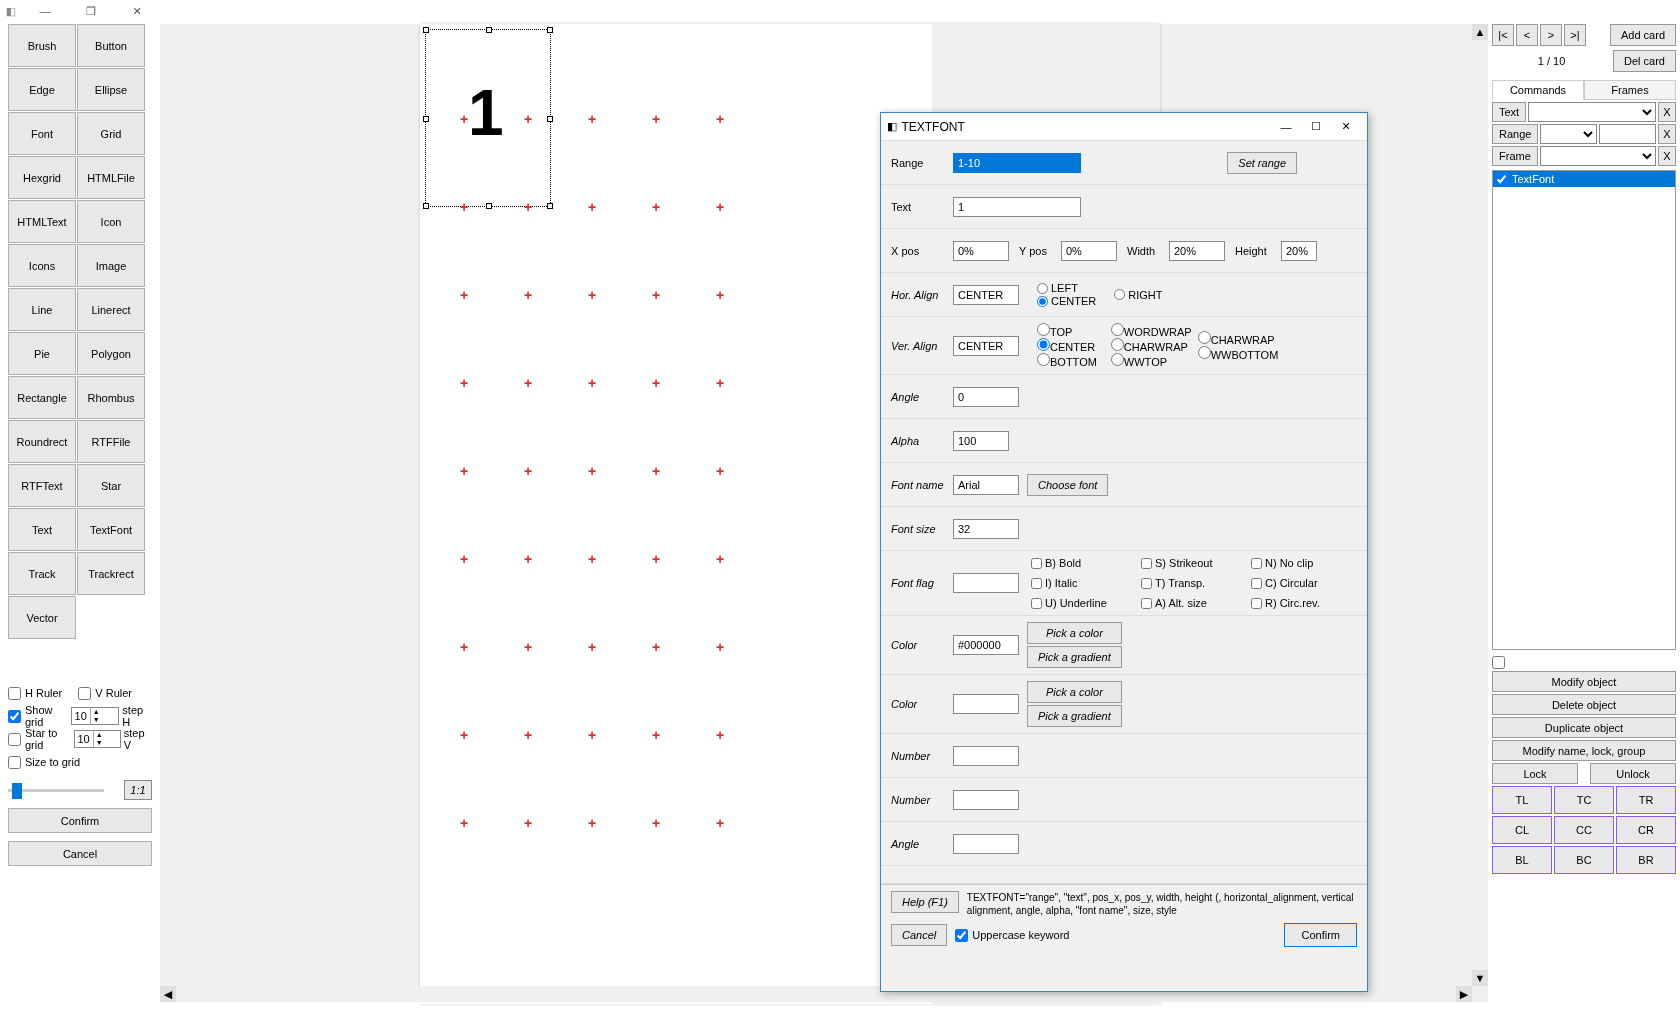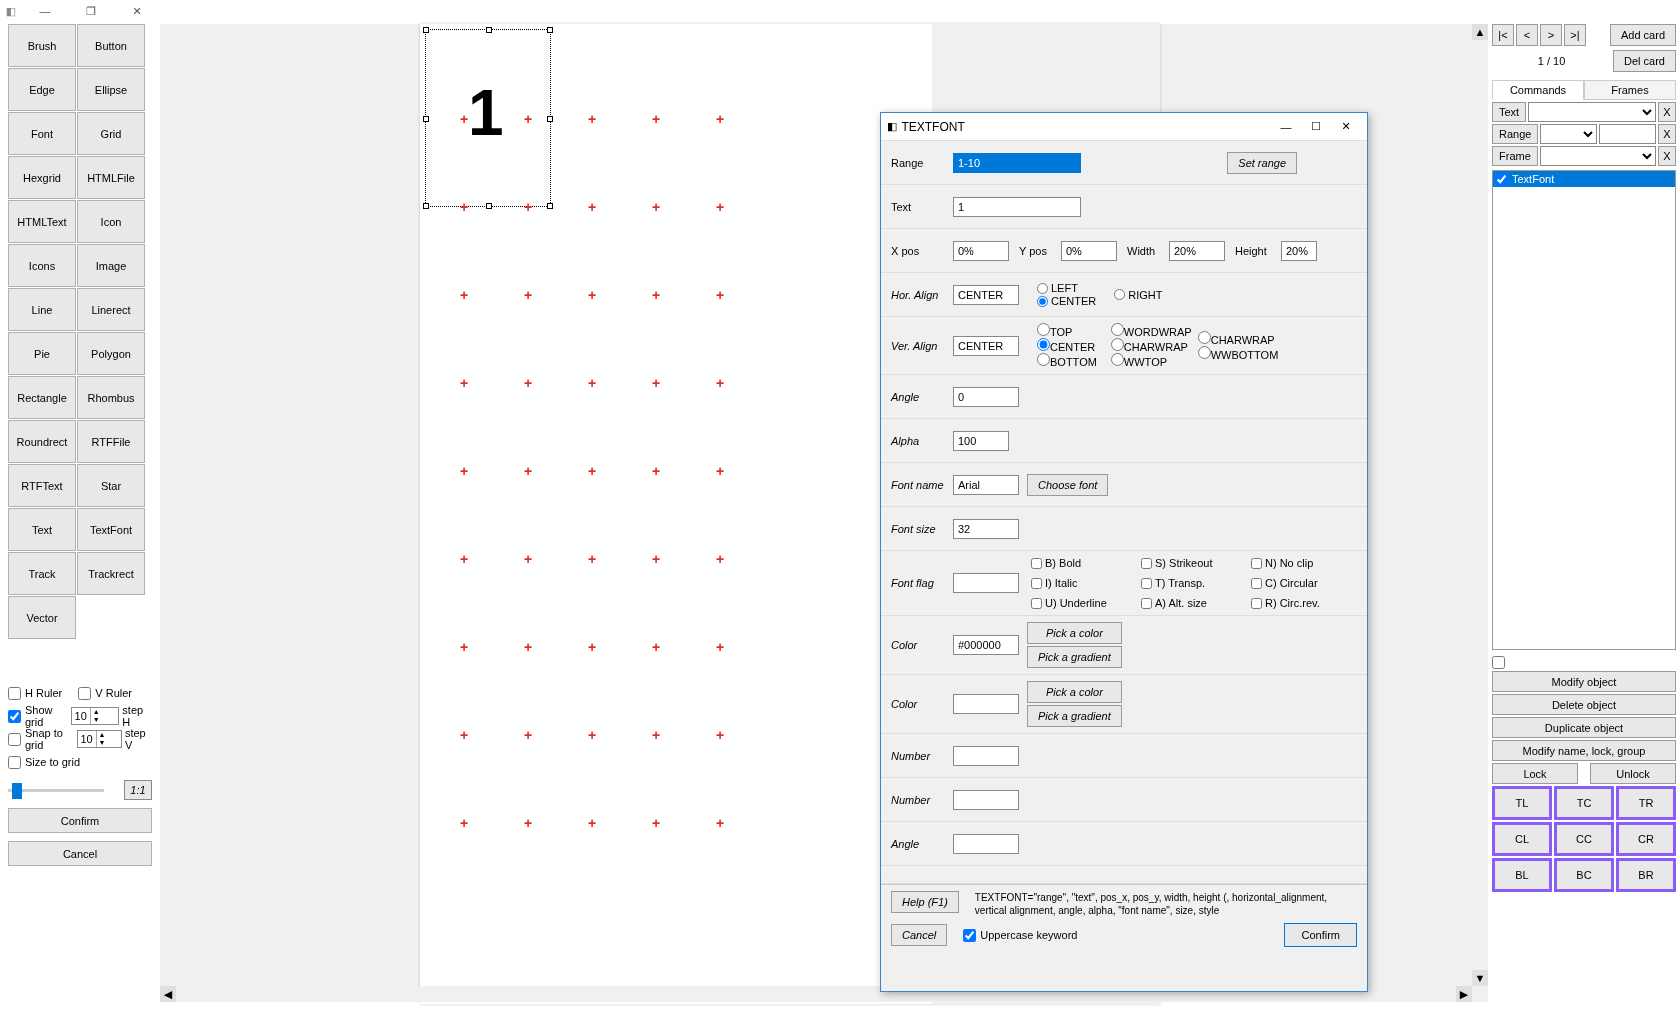--- a/index.html
+++ b/index.html
@@ -67,21 +67,21 @@
 .list{border:1px solid #999; height:480px; margin-top:4px; overflow:auto;}
 .listitem{display:flex; align-items:center; height:16px; padding:0 2px;}
 .listitem.sel{background:#0078d7; color:#fff;}
 .listitem input[type=checkbox]{margin-right:4px;}
 
 .actionbtn{width:100%; height:21px; border:1px solid #999; background:#e8e8e8; margin-top:2px; cursor:pointer;}
 .action-check{display:flex; align-items:center; margin-top:6px;}
 .action-check input{width:13px;height:13px;}
 
 .posgrid{display:grid; grid-template-columns:repeat(3,1fr); gap:2px; margin-top:2px;}
-.posgrid button{height:34px; border:3px solid #8b5cf6; background:#e8e8e8; cursor:pointer;}
+.posgrid button{height:28px; border:1px solid #8b5cf6; background:#e8e8e8; cursor:pointer;}
 
 
 .dialog{position:absolute; left:880px; top:112px; width:488px; height:880px; background:#f0f0f0; border:1px solid #3a84c4; box-shadow:2px 2px 8px rgba(0,0,0,0.3);}
 .dlg-title{height:28px; background:#fff; border-bottom:1px solid #ddd; display:flex; align-items:center; padding:0 6px;}
 .dlg-title .t{flex:1; font-size:12px;}
 .dlg-title .wbtn{width:30px; height:24px; display:flex; align-items:center; justify-content:center; cursor:pointer;}
 
 .dlg-body{padding:0; }
 .dlg-row{display:flex; align-items:center; padding:6px 10px; border-bottom:1px solid #ddd; min-height:44px;}
 .dlg-label{width:62px; font-size:11px;}
@@ -94,21 +94,21 @@
 .radios{display:flex; flex-direction:column; gap:1px; margin-left:10px; font-size:10px;}
 .radios label{display:flex; align-items:center; gap:3px;}
 .radios input{width:11px;height:11px;}
 .radiocol{display:flex; flex-direction:column; gap:0px; font-size:10px;}
 
 .flags{display:grid; grid-template-columns:repeat(3,104px); gap:8px 6px; font-size:10px;}
 .flags label{display:flex;align-items:center;gap:3px;}
 .flags input{width:11px;height:11px;}
 
 .footer{border-top:1px solid #ccc; padding:6px 10px;}
-.footer-row{display:flex; align-items:flex-start; gap:16px; margin-bottom:6px;}
+.footer-row{display:flex; align-items:flex-start; gap:8px; margin-bottom:6px;}
 .helptext{flex:1; font-size:10px; line-height:1.3;}
 .confirm-btn{height:24px; padding:0 16px; border:1px solid #0078d7; background:#e8e8e8; cursor:pointer;}
 </style>
 </head>
 <body>
 
 <div class="titlebar">
   <span class="icon">◧</span>
   <span class="winbtn">—</span>
   <span class="winbtn">❐</span>
@@ -160,21 +160,21 @@
           <input value="10" style="">
           <div class="spinbtns">
             <span>▲</span>
             <span>▼</span>
           </div>
         </div>
       <label style="margin-left:3px">step H</label>
     </div>
     <div class="optrow">
       <input type="checkbox" style="">
-        <label>Snap to grid</label>
+        <label>Star to grid</label>
       <div class="spin" style="margin-left:auto">
           <input value="10" style="">
           <div class="spinbtns">
             <span>▲</span>
             <span>▼</span>
           </div>
         </div>
       <label style="margin-left:3px">step V</label>
     </div>
     <div class="optrow">

